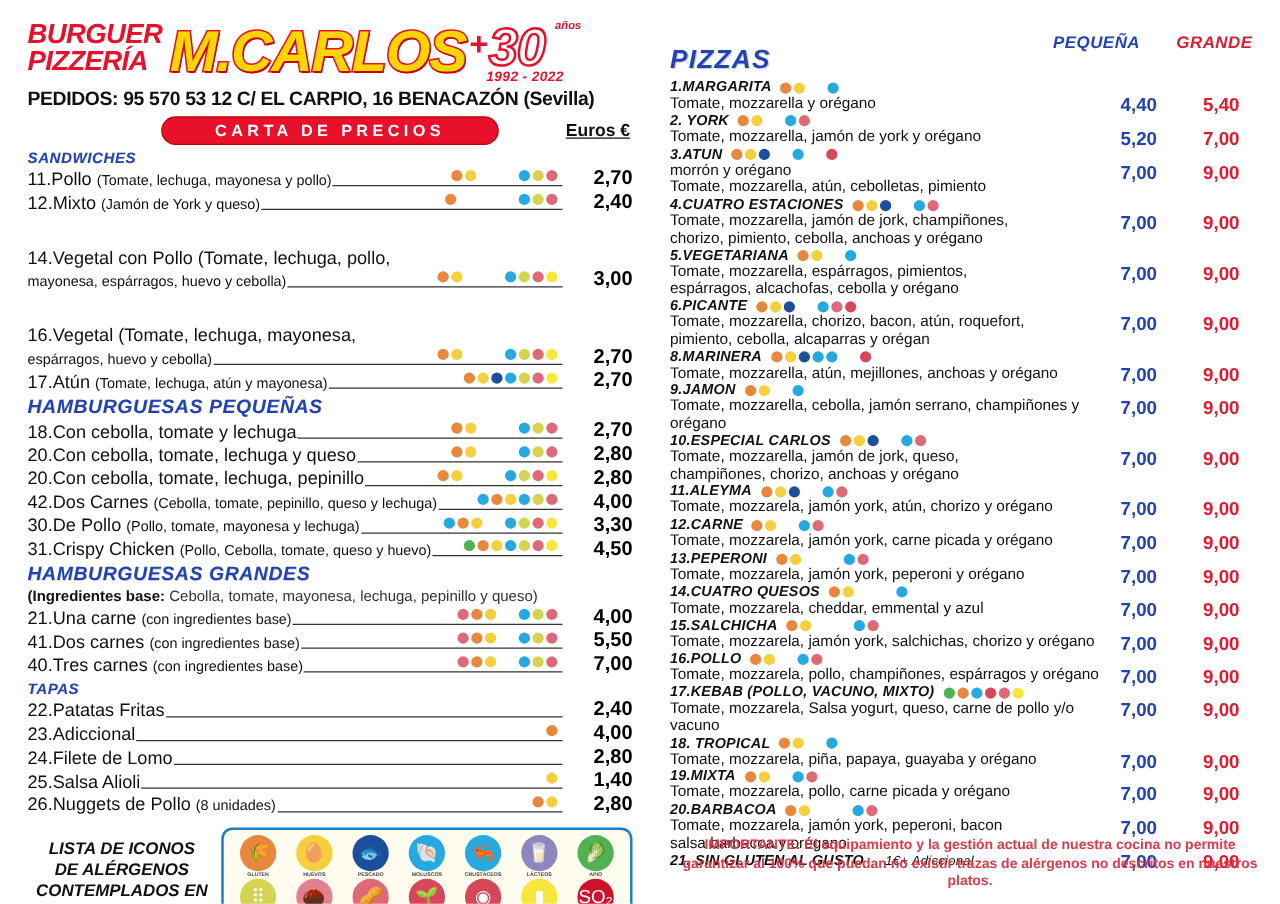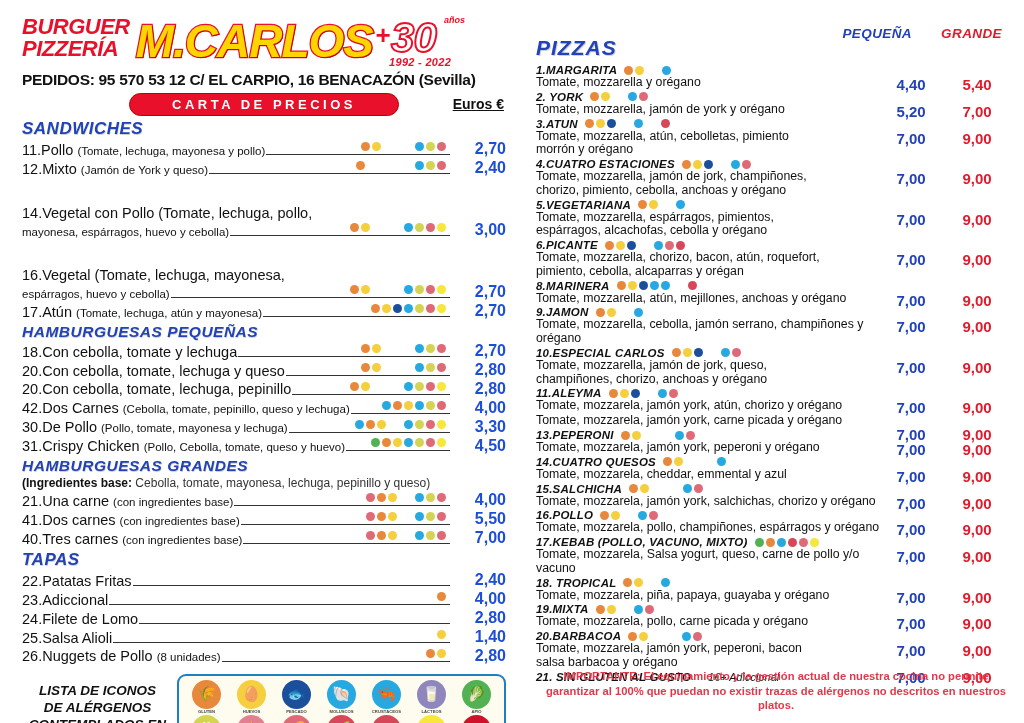--- a/index.html
+++ b/index.html
@@ -57,39 +57,39 @@
   }
   .euros {
     position: absolute; right: 16px; top: 96px;
     font-size: 14px; font-weight: bold; color: #111;
     text-decoration: underline;
   }
 
   
   .sect {
     color: #2142b8; font-style: italic; font-weight: bold;
-    font-size: 17px; letter-spacing: 0.5px; margin-top: 3px;
+    font-size: 12px; letter-spacing: 0.5px; margin-top: 3px;
     text-shadow: 0.5px 0.5px 0 rgba(0,0,0,0.18);
   }
   .sect.small { font-size: 15.5px; }
 
   
   .item {
     display: flex; align-items: flex-end;
     font-size: 14.5px; color: #111; line-height: 1.12;
     margin-top: 1px; position: relative;
   }
   .item .txt { white-space: nowrap; }
   .item .txt .desc { font-size: 11.5px; }
   .item .fill {
     flex: 1; border-bottom: 1.2px solid #333;
     margin: 0 2px 3px 1px; height: 11px; position: relative;
   }
   .item .price {
-    width: 54px; text-align: right; color: #1d4ed8;
+    width: 54px; text-align: right; color: #000000;
     font-weight: bold; font-size: 16px; flex: none;
   }
   .item.two-line { display: block; margin-top: 28px; }
   .item.two-line .line1 { font-size:14.5px; }
   .item.two-line .line2row { display:flex; align-items:flex-end; }
 
   .dots { display: inline-flex; gap: 2px; position:absolute; bottom: 3px; }
   .dot { width: 9px; height: 9px; border-radius: 50%; display:inline-block; }
   .gap { width: 14px; display:inline-block; }
 
@@ -564,22 +564,22 @@
             <span class="pz-dots" style="position:static">
               <span class="dot" style="background:#e8883c"></span>
               <span class="dot" style="background:#f5cf3e"></span>
               <span class="dot" style="background:#1b4f9c"></span>
               <span class="gap"></span>
               <span class="dot" style="background:#26a9e0"></span>
               <span class="gap"></span>
               <span class="dot" style="background:#d6475a"></span>
             </span>
           </div>
+          <div class="pz-desc">morrón y orégano</div>
           <div class="pz-desc">Tomate, mozzarella, atún, cebolletas, pimiento</div>
-          <div class="pz-desc">morrón y orégano</div>
           <div class="pz-prices" style="top:12px">
             <span class="pz-p">7,00</span>
             <span class="pz-g">9,00</span>
           </div>
         </div>
         <div class="pizza">
           <div class="pz-name">
             <span>4.CUATRO ESTACIONES</span>
             <span class="pz-dots" style="position:static">
               <span class="dot" style="background:#e8883c"></span>
@@ -700,20 +700,30 @@
               <span class="dot" style="background:#de6a78"></span>
             </span>
           </div>
           <div class="pz-desc">Tomate, mozzarela, jamón york, atún, chorizo y orégano</div>
           <div class="pz-prices" style="top:12px">
             <span class="pz-p">7,00</span>
             <span class="pz-g">9,00</span>
           </div>
         </div>
         <div class="pizza">
+          <div class="pz-name">
+            <span>12.CARNE</span>
+            <span class="pz-dots" style="position:static">
+              <span class="dot" style="background:#e8883c"></span>
+              <span class="dot" style="background:#f5cf3e"></span>
+              <span class="gap"></span>
+              <span class="dot" style="background:#26a9e0"></span>
+              <span class="dot" style="background:#de6a78"></span>
+            </span>
+          </div>
           <div class="pz-desc">Tomate, mozzarela, jamón york, carne picada y orégano</div>
           <div class="pz-prices" style="top:12px">
             <span class="pz-p">7,00</span>
             <span class="pz-g">9,00</span>
           </div>
         </div>
         <div class="pizza">
           <div class="pz-name">
             <span>13.PEPERONI</span>
             <span class="pz-dots" style="position:static">

